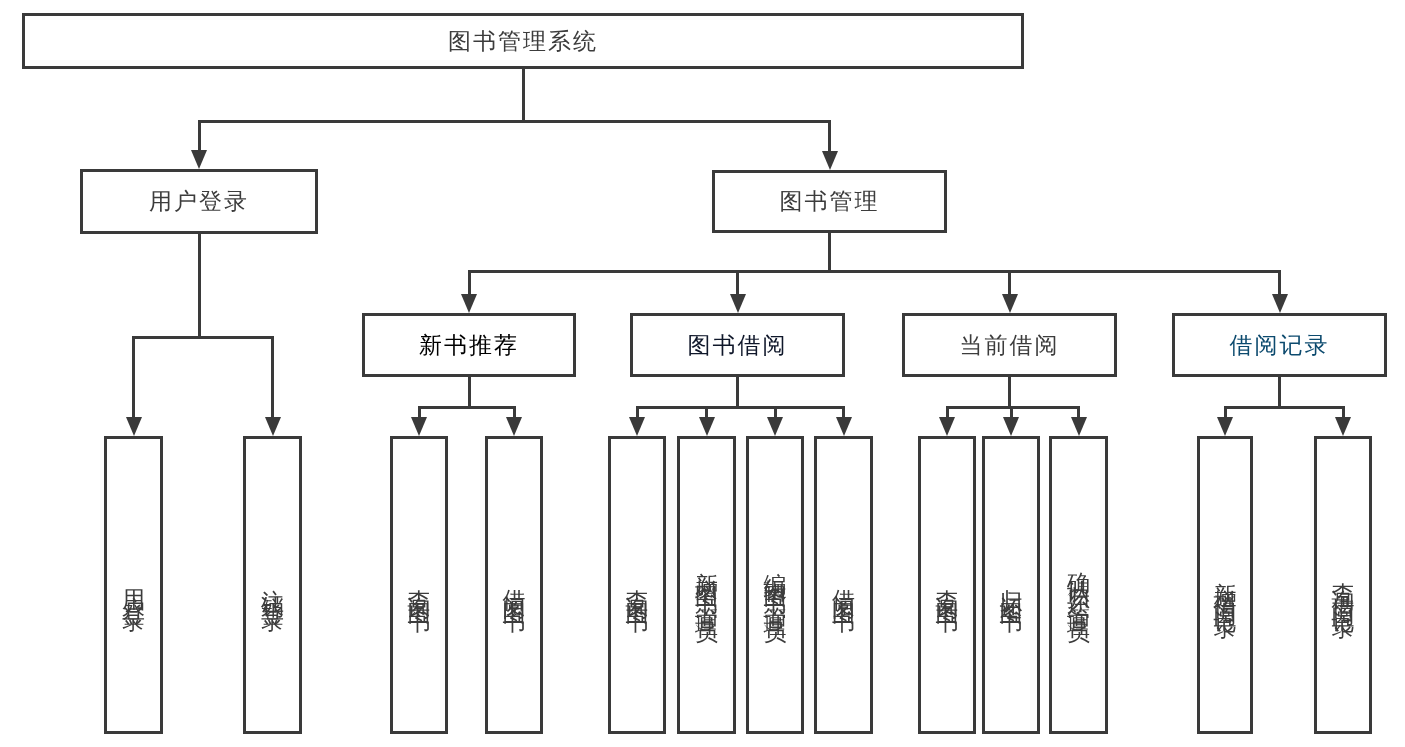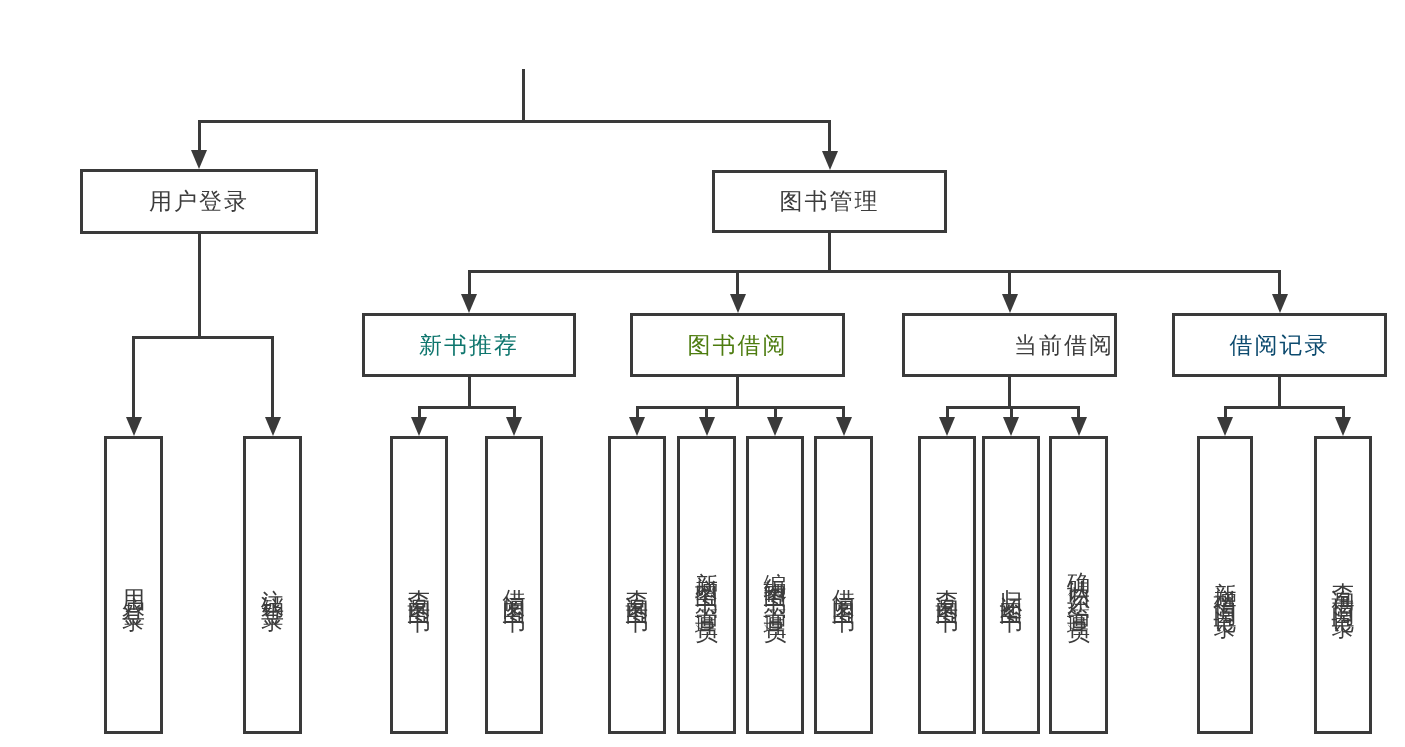--- a/index.html
+++ b/index.html
@@ -56,33 +56,36 @@
     color: #a8a8a8;
     letter-spacing: 1px;
     white-space: nowrap;
     z-index: 3;
   }
 </style>
 </head>
 <body>
 
 <div class="stage" id="diagram">
+<div class="node" style="left: 22px; top: 13px; width: 1002px; height: 56px; border-color: rgb(58, 58, 58); color: rgb(60, 60, 60);">
+      <span class="lbl">图书管理系统</span>
+    </div>
     <div class="node" style="left: 80px; top: 169px; width: 238px; height: 65px; border-color: rgb(58, 58, 58); color: rgb(60, 60, 60);">
       <span class="lbl">用户登录</span>
     </div>
     <div class="node" style="left: 712px; top: 170px; width: 235px; height: 63px; border-color: rgb(58, 58, 58); color: rgb(60, 60, 60);">
       <span class="lbl">图书管理</span>
     </div>
-    <div class="node" style="left: 362px; top: 313px; width: 214px; height: 64px; border-color: rgb(58, 58, 58); color: #0f766e;">
+    <div class="node" style="left: 362px; top: 313px; width: 214px; height: 64px; border-color: rgb(58, 58, 58); color: #000000;">
       <span class="lbl">新书推荐</span>
     </div>
-    <div class="node" style="left: 630px; top: 313px; width: 215px; height: 64px; border-color: rgb(58, 58, 58); color: #4d7c0f;">
+    <div class="node" style="left: 630px; top: 313px; width: 215px; height: 64px; border-color: rgb(58, 58, 58); color: #0f172a;">
       <span class="lbl">图书借阅</span>
     </div>
-    <div class="node" style="left: 902px; top: 313px; width: 215px; height: 64px; border-color: rgb(58, 58, 58); color: rgb(60, 60, 60); justify-content: flex-end;">
+    <div class="node" style="left: 902px; top: 313px; width: 215px; height: 64px; border-color: rgb(58, 58, 58); color: rgb(60, 60, 60);">
       <span class="lbl">当前借阅</span>
     </div>
     <div class="node" style="left: 1172px; top: 313px; width: 215px; height: 64px; border-color: rgb(58, 58, 58); color: #0c4a6e;">
       <span class="lbl">借阅记录</span>
     </div>
     <div class="node vertical" style="left: 104px; top: 436px; width: 59px; height: 298px; border-color: rgb(58, 58, 58); color: rgb(60, 60, 60);">
       <span class="lbl">用户登录</span>
     </div>
     <div class="node vertical" style="left: 243px; top: 436px; width: 59px; height: 298px; border-color: rgb(58, 58, 58); color: rgb(60, 60, 60);">
       <span class="lbl">注销登录</span>

